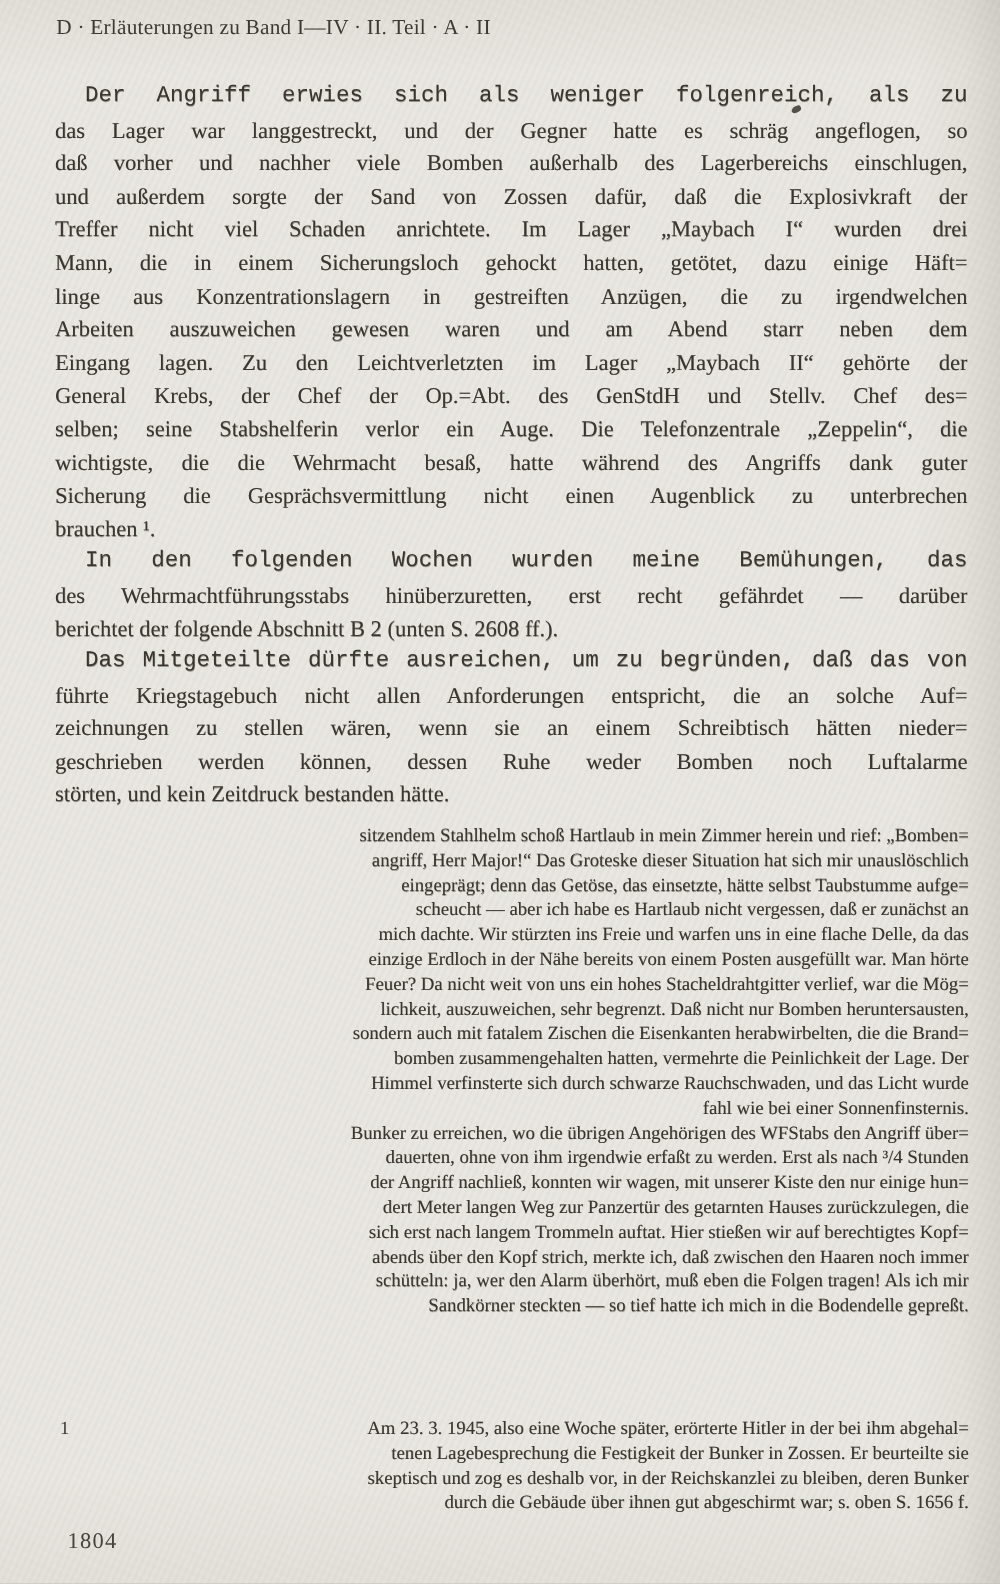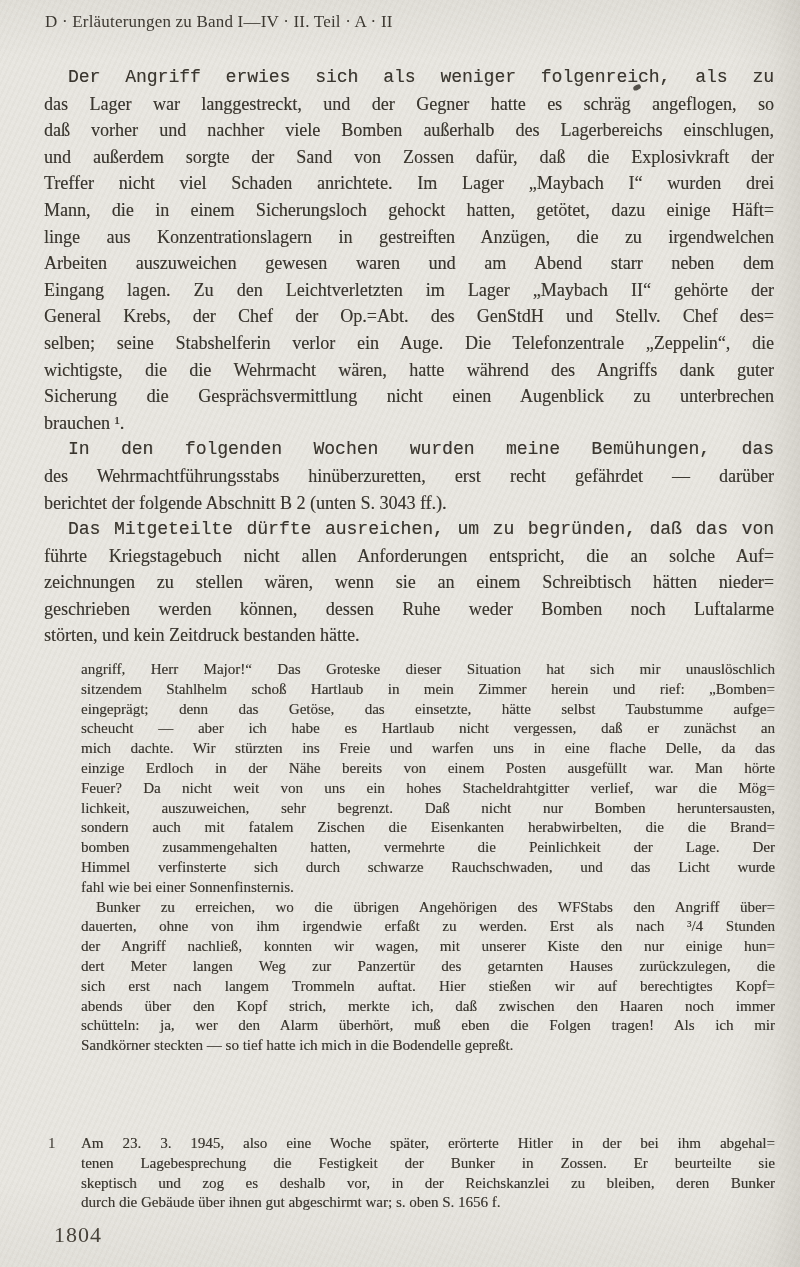--- a/index.html
+++ b/index.html
@@ -57,27 +57,27 @@
   .para { margin: 0; }
   .jline {
     text-align: justify;
     overflow: hidden;
     text-shadow: 0.3px 0.3px 0.4px rgba(58,54,47,0.45);
   }
   .jline::after { content: ""; display: inline-block; width: 100%; height: 0; }
   .jline.last { text-align: left; }
   .jline.last::after { content: none; }
   .main-text .jline { font-size: 18px; height: 26.6px; line-height: 26.6px; }
-  .small-text .jline, .footnote-1 .jline { font-size: 15px; height: 19.8px; line-height: 19.8px; }
+  .small-text .jline, .footnote-1 .jline { font-size: 15px; height: 19.8px; line-height: 19.8px; text-align: right; }
   .indented .jline:first-child { text-indent: 24px; font-family: Liberation Mono, monospace; }
   .indented-sm .jline:first-child { text-indent: 15px; }
   .page-number {
     position: absolute;
     left: 54px; top: 1222px;
-    font-size: 22px;
+    font-size: 18px;
     letter-spacing: 1px;
     color: #47423a;
   }
   .ink-speck {
     position: absolute;
     left: 633px; top: 85px;
     width: 8px; height: 5px;
     background: #3a362f;
     border-radius: 60% 40% 50% 50%;
     transform: rotate(-25deg);
@@ -99,42 +99,42 @@
         <div class="jline">das Lager war langgestreckt, und der Gegner hatte es schräg angeflogen, so</div>
         <div class="jline">daß vorher und nachher viele Bomben außerhalb des Lagerbereichs einschlugen,</div>
         <div class="jline">und außerdem sorgte der Sand von Zossen dafür, daß die Explosivkraft der</div>
         <div class="jline">Treffer nicht viel Schaden anrichtete. Im Lager „Maybach I“ wurden drei</div>
         <div class="jline">Mann, die in einem Sicherungsloch gehockt hatten, getötet, dazu einige Häft=</div>
         <div class="jline">linge aus Konzentrationslagern in gestreiften Anzügen, die zu irgendwelchen</div>
         <div class="jline">Arbeiten auszuweichen gewesen waren und am Abend starr neben dem</div>
         <div class="jline">Eingang lagen. Zu den Leichtverletzten im Lager „Maybach II“ gehörte der</div>
         <div class="jline">General Krebs, der Chef der Op.=Abt. des GenStdH und Stellv. Chef des=</div>
         <div class="jline">selben; seine Stabshelferin verlor ein Auge. Die Telefonzentrale „Zeppelin“, die</div>
-        <div class="jline">wichtigste, die die Wehrmacht wären, hatte während des Angriffs dank guter</div>
+        <div class="jline">wichtigste, die die Wehrmacht besaß, hatte während des Angriffs dank guter</div>
         <div class="jline">Sicherung die Gesprächsvermittlung nicht einen Augenblick zu unterbrechen</div>
         <div class="jline last">brauchen ¹.</div>
       </div>
     <div class="para indented">
         <div class="jline">In den folgenden Wochen wurden meine Bemühungen, das Kriegstagebuch</div>
         <div class="jline">des Wehrmachtführungsstabs hinüberzuretten, erst recht gefährdet — darüber</div>
-        <div class="jline last">berichtet der folgende Abschnitt B 2 (unten S. 3043 ff.).</div>
+        <div class="jline last">berichtet der folgende Abschnitt B 2 (unten S. 2608 ff.).</div>
       </div>
     <div class="para indented">
         <div class="jline">Das Mitgeteilte dürfte ausreichen, um zu begründen, daß das von mir ge=</div>
         <div class="jline">führte Kriegstagebuch nicht allen Anforderungen entspricht, die an solche Auf=</div>
         <div class="jline">zeichnungen zu stellen wären, wenn sie an einem Schreibtisch hätten nieder=</div>
         <div class="jline">geschrieben werden können, dessen Ruhe weder Bomben noch Luftalarme</div>
         <div class="jline last">störten, und kein Zeitdruck bestanden hätte.</div>
       </div>
   </section>
 
   <section class="small-text">
     <div class="para">
+        <div class="jline">sitzendem Stahlhelm schoß Hartlaub in mein Zimmer herein und rief: „Bomben=</div>
         <div class="jline">angriff, Herr Major!“ Das Groteske dieser Situation hat sich mir unauslöschlich</div>
-        <div class="jline">sitzendem Stahlhelm schoß Hartlaub in mein Zimmer herein und rief: „Bomben=</div>
         <div class="jline">eingeprägt; denn das Getöse, das einsetzte, hätte selbst Taubstumme aufge=</div>
         <div class="jline">scheucht — aber ich habe es Hartlaub nicht vergessen, daß er zunächst an</div>
         <div class="jline">mich dachte. Wir stürzten ins Freie und warfen uns in eine flache Delle, da das</div>
         <div class="jline">einzige Erdloch in der Nähe bereits von einem Posten ausgefüllt war. Man hörte</div>
         <div class="jline">Feuer? Da nicht weit von uns ein hohes Stacheldrahtgitter verlief, war die Mög=</div>
         <div class="jline">lichkeit, auszuweichen, sehr begrenzt. Daß nicht nur Bomben heruntersausten,</div>
         <div class="jline">sondern auch mit fatalem Zischen die Eisenkanten herabwirbelten, die die Brand=</div>
         <div class="jline">bomben zusammengehalten hatten, vermehrte die Peinlichkeit der Lage. Der</div>
         <div class="jline">Himmel verfinsterte sich durch schwarze Rauchschwaden, und das Licht wurde</div>
         <div class="jline last">fahl wie bei einer Sonnenfinsternis.</div>

